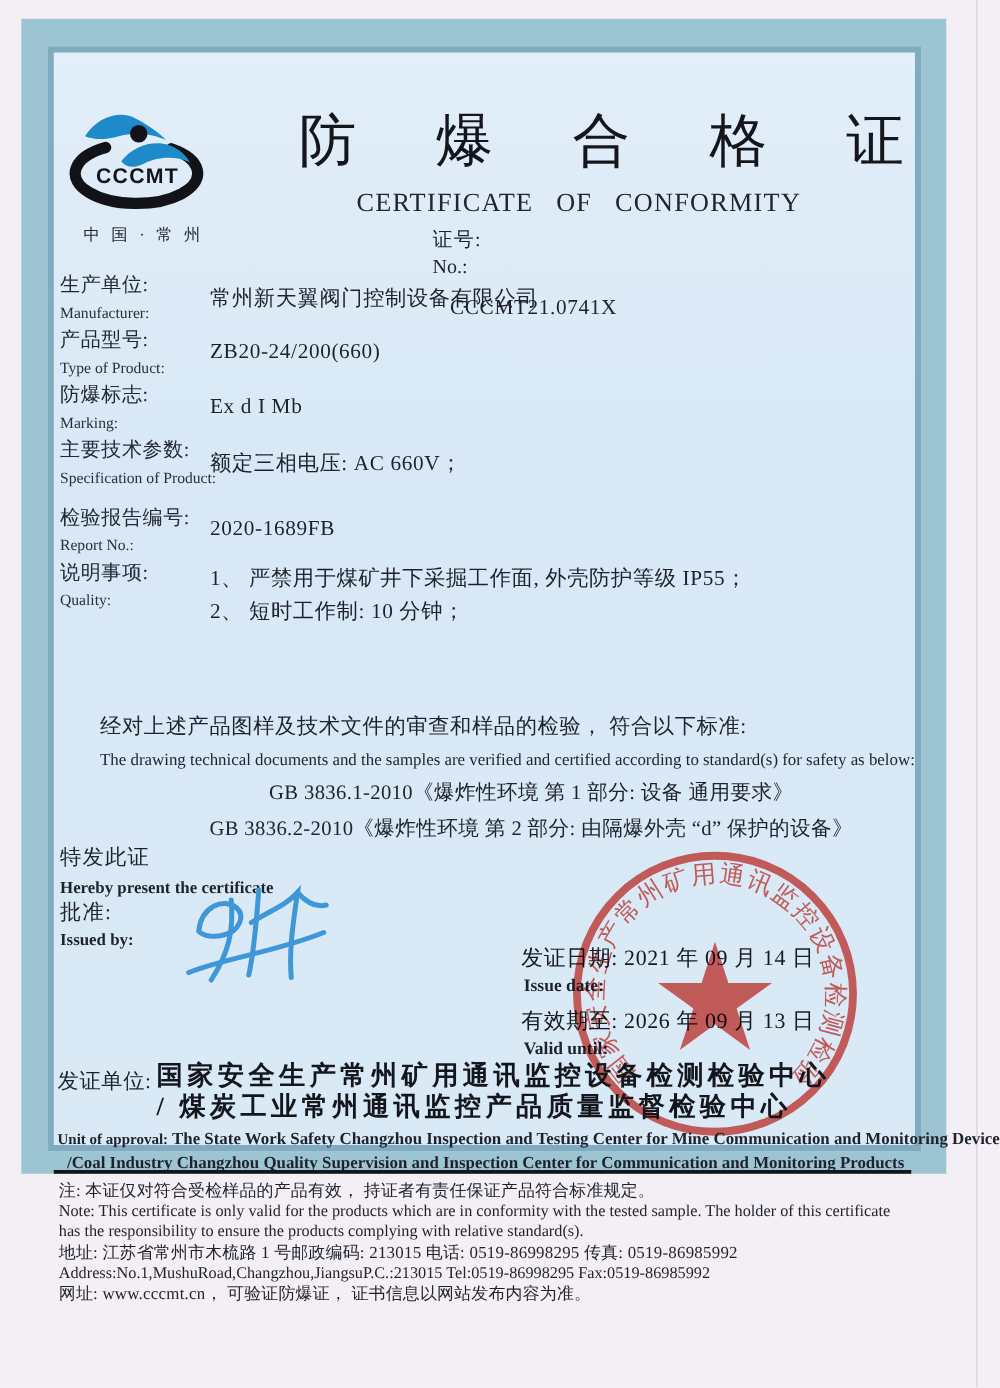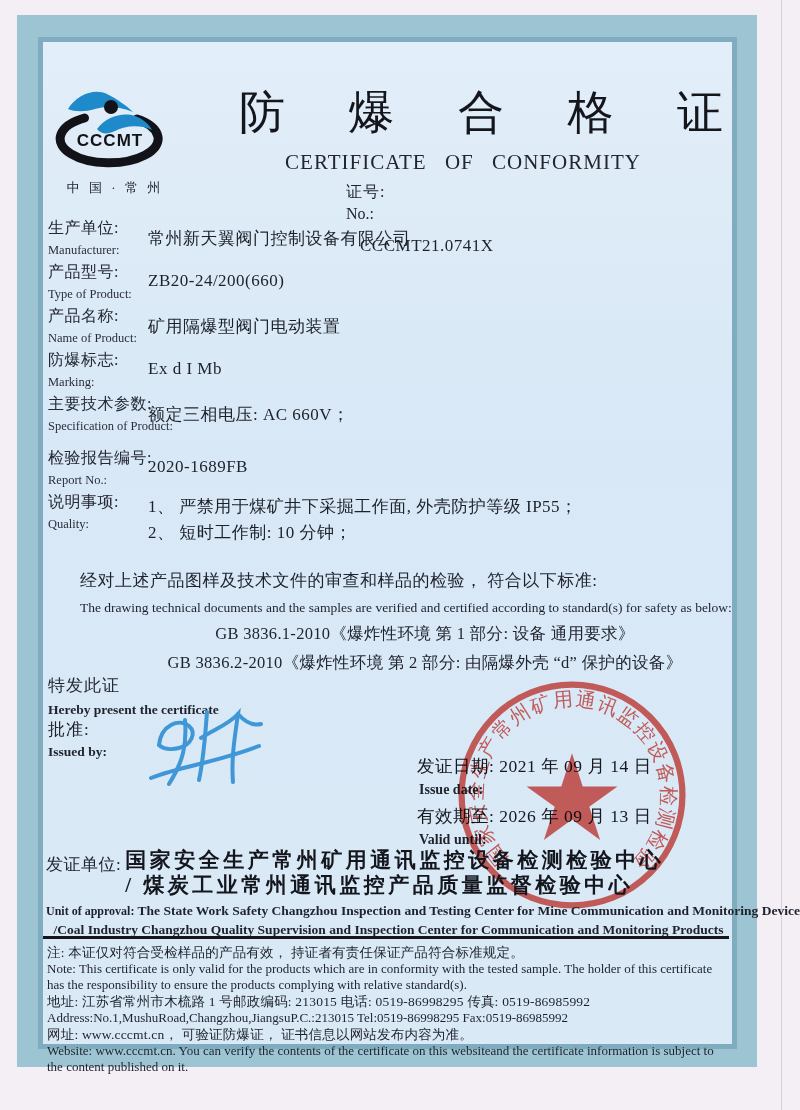--- a/index.html
+++ b/index.html
@@ -4,21 +4,21 @@
 <style>
   html,body { margin:0; padding:0; }
   body {
     width:800px; height:1110px; position:relative; overflow:hidden;
     background:#f4eef5;
     font-family:"Liberation Serif", serif;
     color:#1e222c;
   }
   .scan-line { position:absolute; top:0; bottom:0; left:781px; width:1px; background:#d9cedd; }
   .band {
-    position:absolute; left:17px; top:15px; width:740px; height:1052px;
+    position:absolute; left:17px; top:15px; width:740px; height:924px;
     background:#9dc4d3;
   }
   .inner {
     position:absolute; left:21px; top:22px; right:20px; bottom:18px;
     background:#dcebf7;
     border:5px solid #7fadbf;
     background-image: linear-gradient(180deg,#e2eef9 0%, #d8e8f6 40%, #d9e9f6 100%);
   }
   .content { position:absolute; inset:0; }
 
@@ -34,21 +34,21 @@
     text-align:center; font-size:21px; letter-spacing:1px; word-spacing:12px;
     color:#23252e; white-space:nowrap;
   }
   .certno { position:absolute; left:303px; top:140px; display:flex;flex-direction:column; }
   .certno .labs .cn { font-size:16px; letter-spacing:1px; }
   .certno .labs .en { font-size:16px; margin-top:2px; }
   .certno .val { font-size:17px; margin-left:14px; padding-top:13px; letter-spacing:0.5px; white-space:nowrap; }
 
   
   .fields { position:absolute; left:5px; top:176px; width:690px; }
-  .field-row { display:flex; min-height:43px; margin-bottom:1px; align-items:flex-start; }
+  .field-row { display:flex; min-height:43px; margin-bottom:1px; align-items:flex-start;gap:20px; }
   .field-row.gap { margin-top:11px; }
   .flabel { flex:0 0 95px; width:95px; }
   .flabel .cn { font-size:16px; letter-spacing:0.5px; white-space:nowrap; color:#242833; }
   .flabel .en { font-size:12.5px; margin-top:4px; white-space:nowrap; color:#2a2e3a; }
   .fvalue { margin-left:5px; padding-top:9px; font-size:17px; letter-spacing:0.5px; color:#1d2129; }
   .fvalue .vline { line-height:26px; }
 
   
   .standards { position:absolute; left:5px; top:527px; width:690px;margin-left:32px; }
   .standards .cn { font-size:17px; letter-spacing:0.5px; }
@@ -124,27 +124,20 @@
             <div class="en">Manufacturer:</div>
           </div>
           <div class="fvalue">常州新天翼阀门控制设备有限公司</div>
         </div>
         <div class="field-row">
           <div class="flabel">
             <div class="cn">产品型号:</div>
             <div class="en">Type of Product:</div>
           </div>
           <div class="fvalue">ZB20-24/200(660)</div>
-        </div>
-        <div class="field-row">
-          <div class="flabel">
-            <div class="cn">产品名称:</div>
-            <div class="en">Name of Product:</div>
-          </div>
-          <div class="fvalue">矿用隔爆型阀门电动装置</div>
         </div>
         <div class="field-row">
           <div class="flabel">
             <div class="cn">防爆标志:</div>
             <div class="en">Marking:</div>
           </div>
           <div class="fvalue">Ex d I Mb</div>
         </div>
         <div class="field-row">
           <div class="flabel">
@@ -235,18 +228,17 @@
       </div>
 
       <div class="rule"></div>
 
       <div class="notes">
         <div class="cn">注: 本证仅对符合受检样品的产品有效， 持证者有责任保证产品符合标准规定。</div>
         <div class="en">Note:  This certificate is only valid for the products which are in conformity with the tested sample. The holder of this certificate has the responsibility to ensure the products complying with relative standard(s).</div>
         <div class="cn">地址: 江苏省常州市木梳路 1 号邮政编码: 213015 电话: 0519-86998295  传真: 0519-86985992</div>
         <div class="en">Address:No.1,MushuRoad,Changzhou,JiangsuP.C.:213015    Tel:0519-86998295 Fax:0519-86985992</div>
         <div class="cn">网址: www.cccmt.cn， 可验证防爆证， 证书信息以网站发布内容为准。</div>
-        <div class="en">Website: www.cccmt.cn. You can verify the contents of the certificate on this websiteand the certificate information is subject to the content published on it.</div>
       </div>
 
     </div>
   </div>
 </div>
 
 </body></html>

